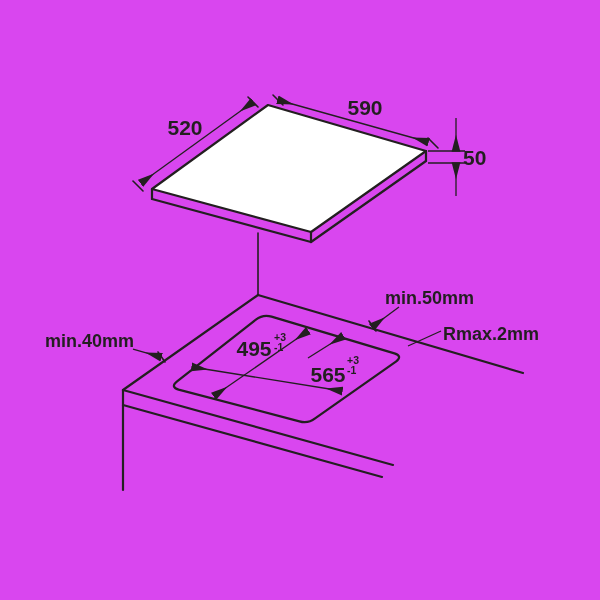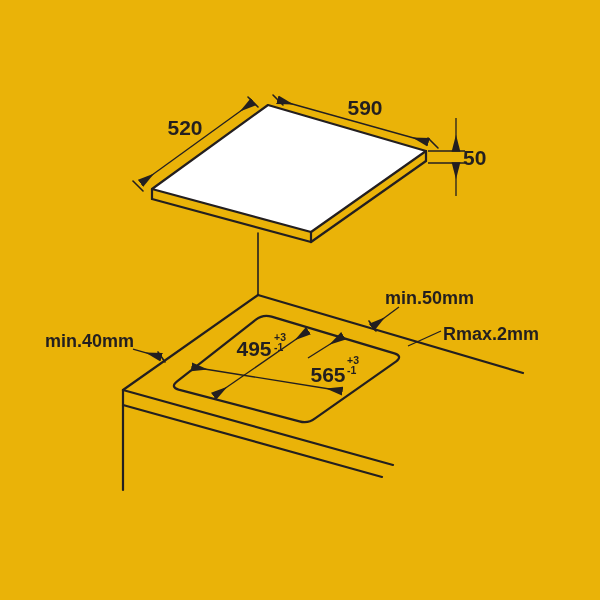--- a/index.html
+++ b/index.html
@@ -1,17 +1,17 @@
 <!DOCTYPE html>
 <html><head>
 <meta charset="utf-8">
 <style>
   html,body{margin:0;padding:0;background:#ffffff;}
   .canvas{
-    width:600px;height:600px;background:#eab308;position:relative;
+    width:600px;height:600px;background:#d946ef;position:relative;
     font-family:"Liberation Sans", sans-serif;
   }
   svg{display:block;}
   .thick{stroke:#231f20;stroke-width:2.2;fill:none;stroke-linecap:round;stroke-linejoin:round;}
   .thin{stroke:#231f20;stroke-width:1.3;fill:none;stroke-linecap:butt;}
   .tick{stroke:#231f20;stroke-width:1.6;fill:none;stroke-linecap:round;}
   .face{fill:#ffffff;}
   text{fill:#231f20;font-family:"Liberation Sans", sans-serif;font-weight:700;}
   .dim-num{font-size:21px;}
   .dim-label{font-size:18px;}

